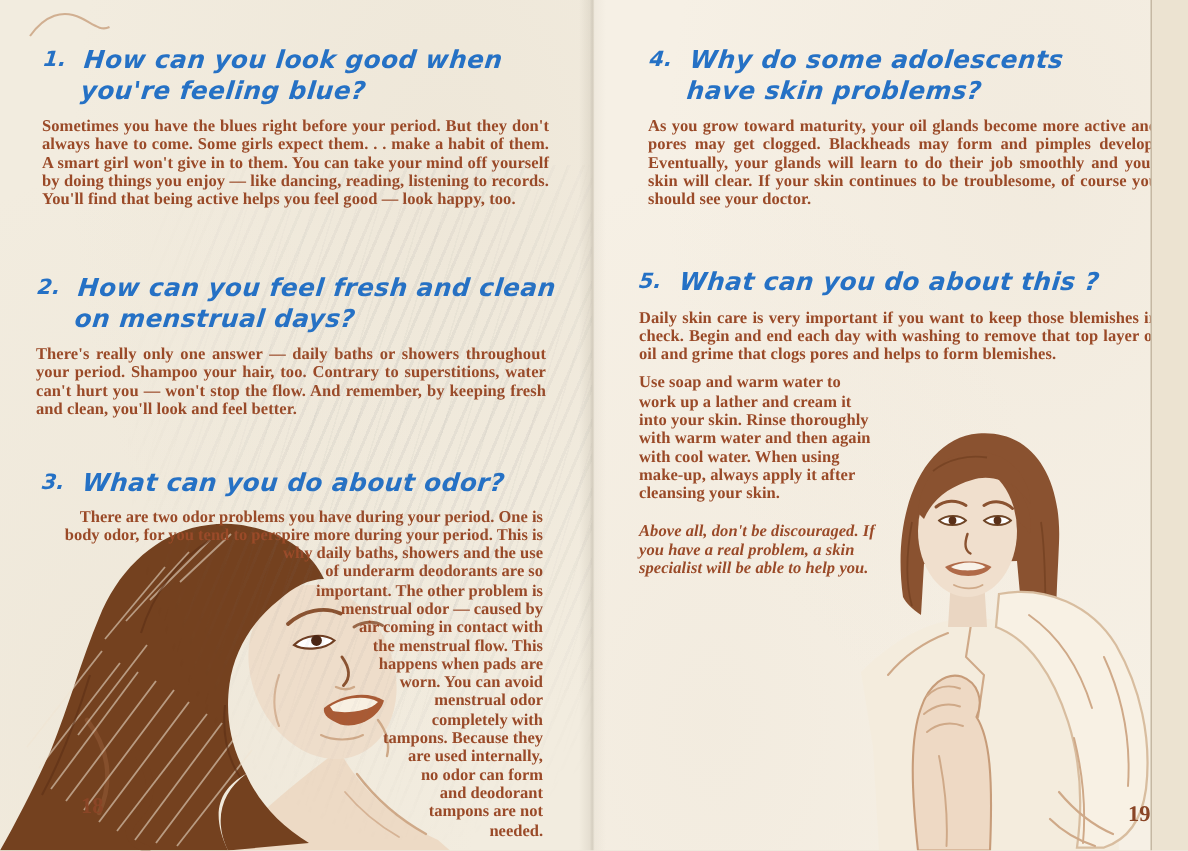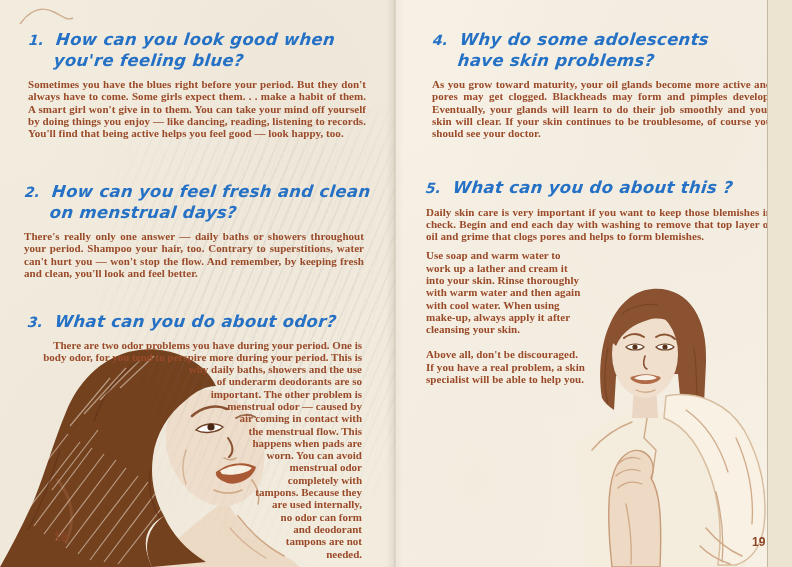--- a/index.html
+++ b/index.html
@@ -65,25 +65,25 @@
     font-size:11px; line-height:12.3px; text-align:justify; letter-spacing:0.05px;
   }
 
   
   #sec3-wrap{ margin-top:6px; color:#9a4a28; font-weight:bold; font-size:11px; line-height:12.3px; text-align:right; }
   #sec3-wrap .st{ float:left; clear:left; height:12.3px; }
   #sec3-wrap .s0{ height:25px; width:0; }
 
   .narrow{ width:162px; text-align:left; }
   .mt10{ }
-  .mt12{ margin-top:13px; }
+  .mt12{ margin-top:13px;font-style:italic; }
 
   .page-number{
     position:absolute; z-index:6; color:#8a4526; font-weight:bold;
-    font-size:12px; font-family:Liberation Sans, sans-serif;
+    font-size:15px; font-family:Liberation Serif, serif;
   }
 
   .illus{ position:absolute; z-index:1; pointer-events:none; }
 
   svg .ln{ fill:none; stroke:#8a5230; stroke-linecap:round; }
   svg .lt{ fill:none; stroke:#cfa988; stroke-linecap:round; }
 </style>
 </head>
 <body>
 

